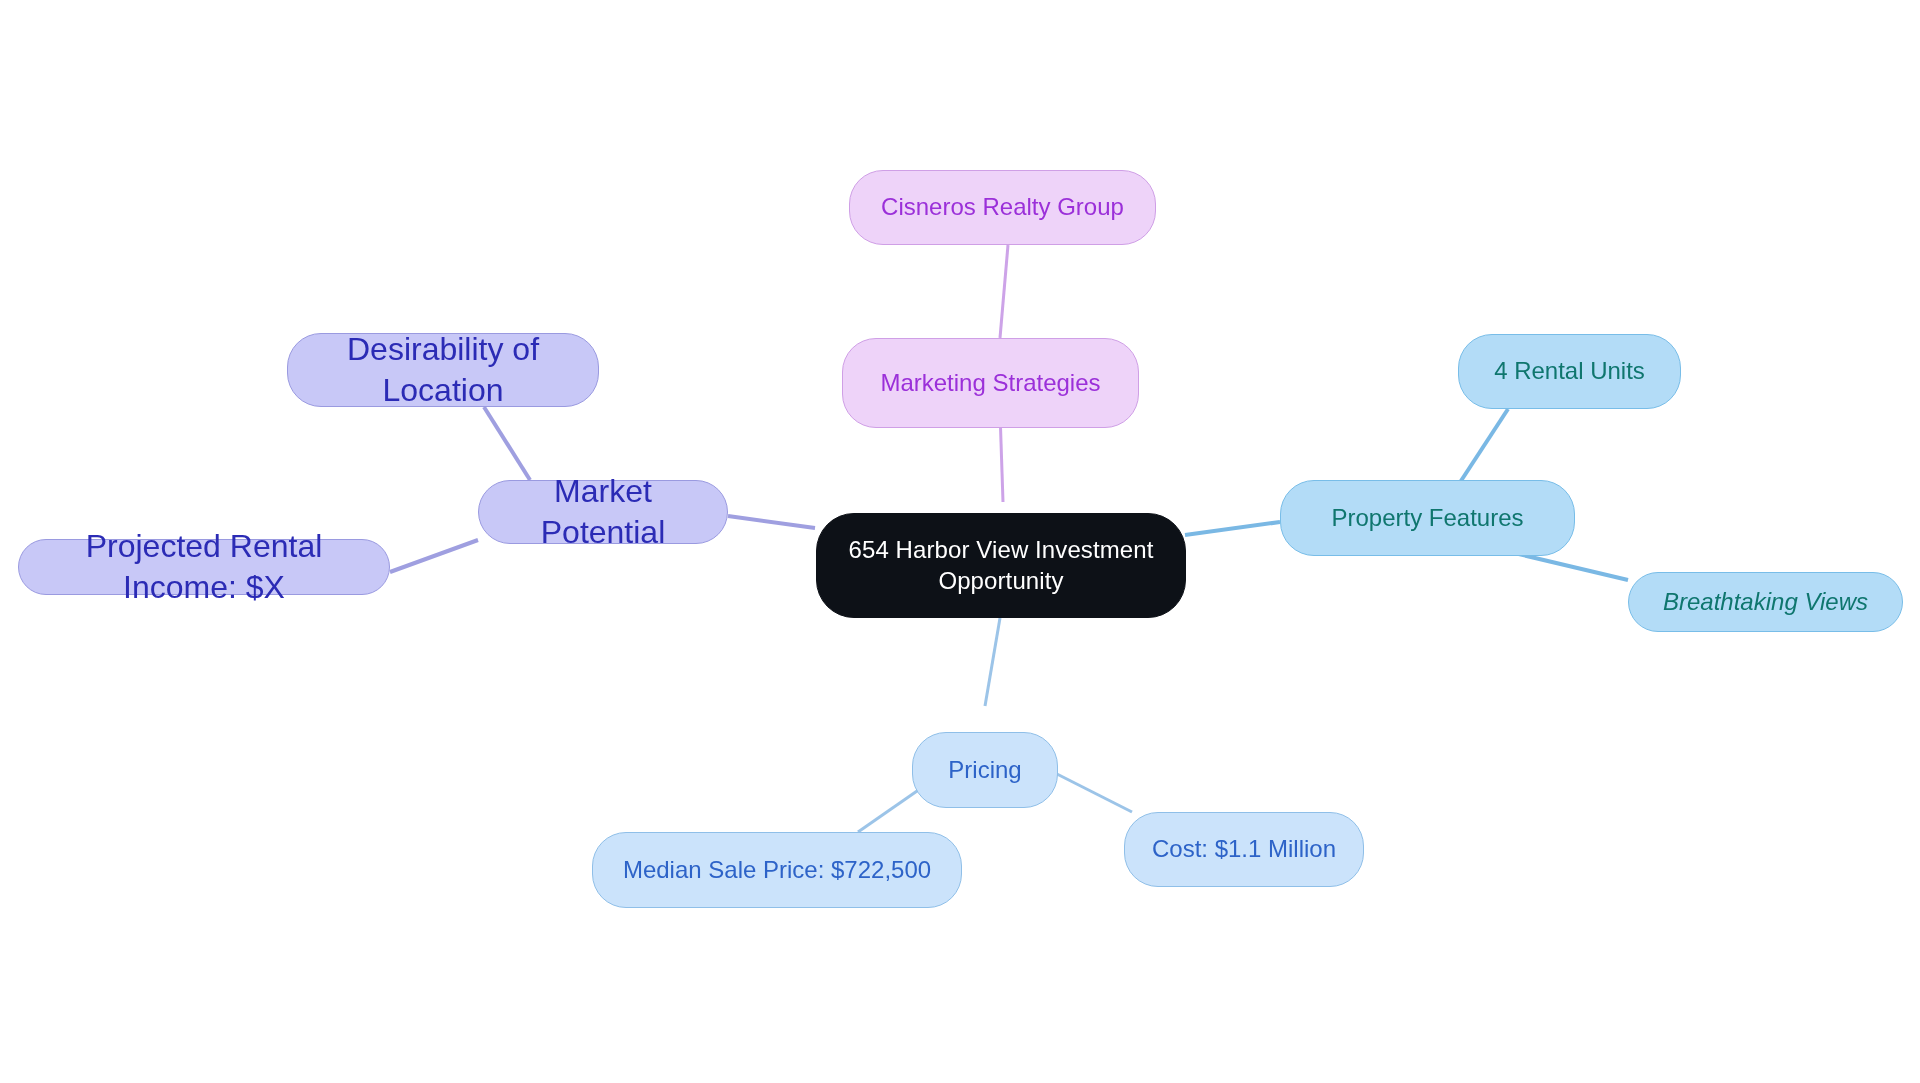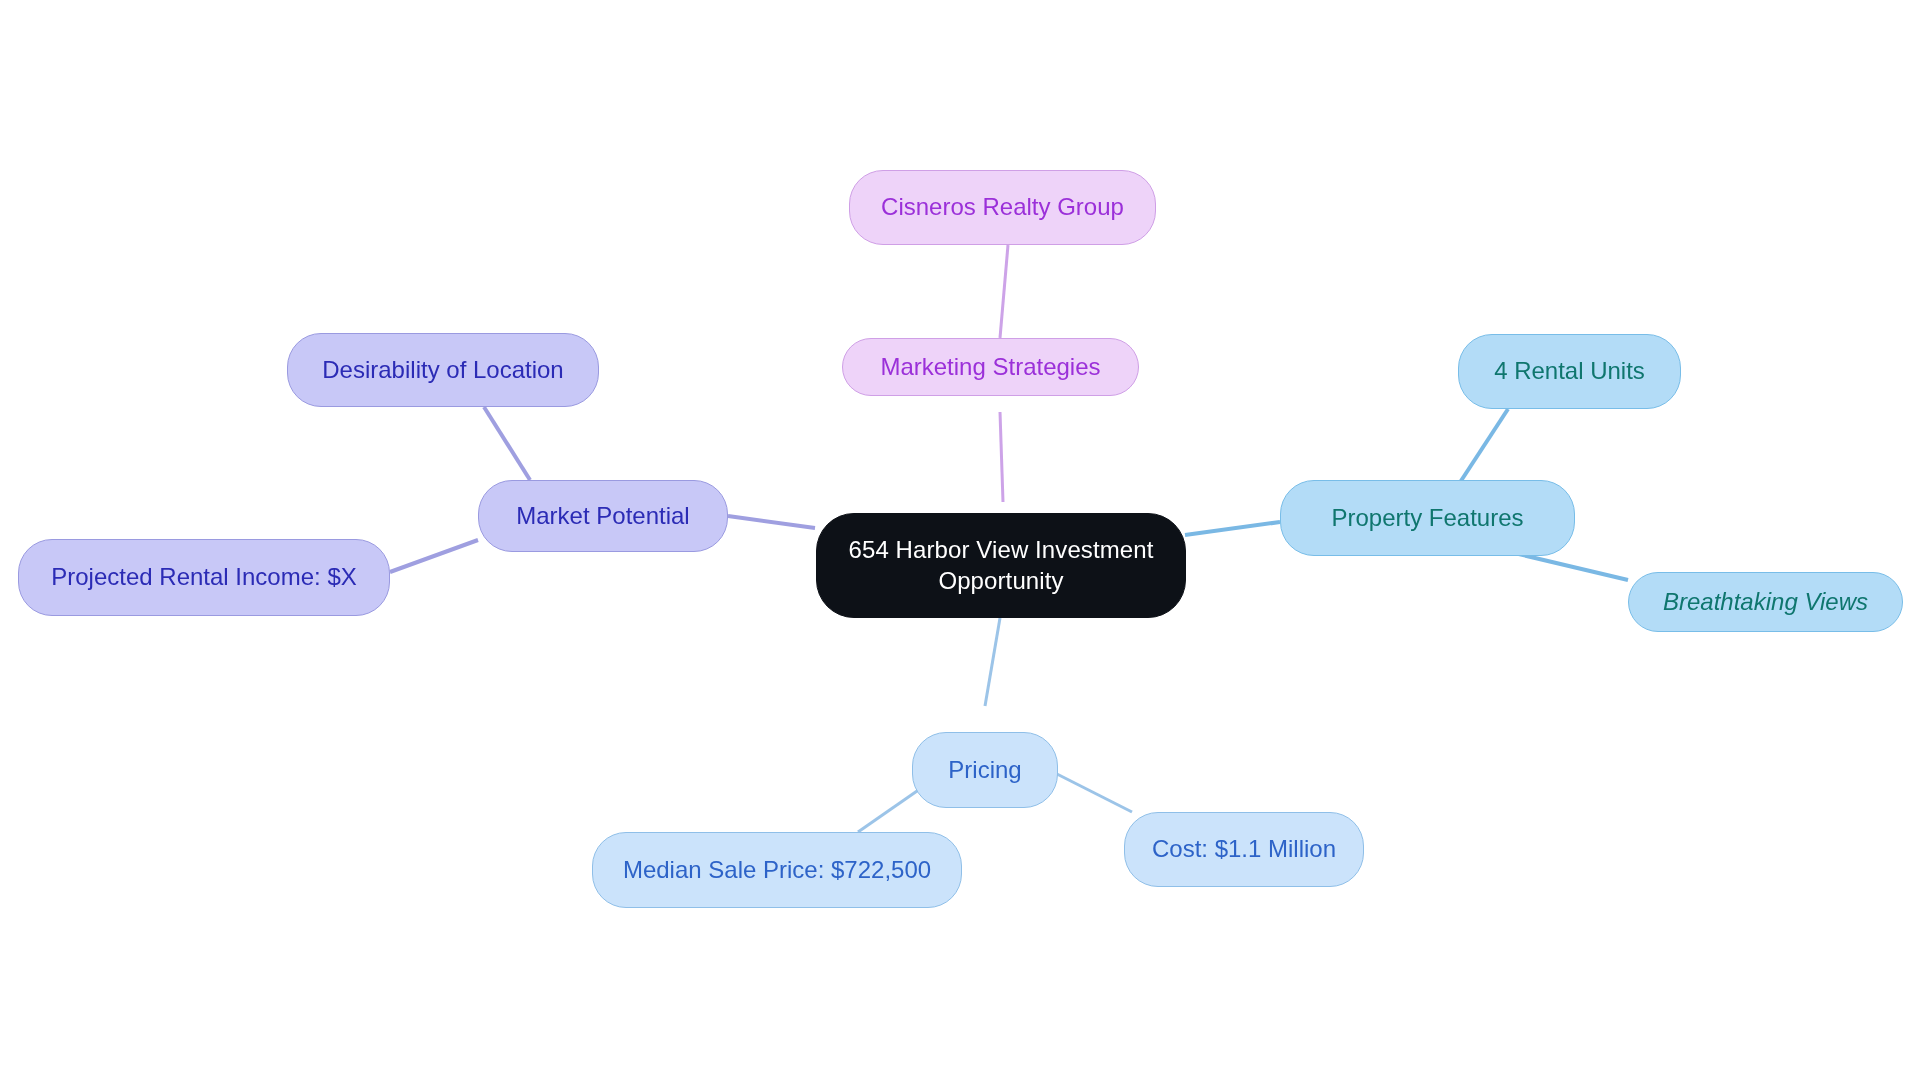--- a/index.html
+++ b/index.html
@@ -56,21 +56,21 @@
     border-color: #cf9fe6;
     color: #9b30d9;
     font-size: 24px;
   }
 
   
   .node.periwinkle {
     background: #c8c8f7;
     border-color: #9a9ae0;
     color: #2b2bb5;
-    font-size: 24px;
+    font-size: 32px;
   }
 
   
   .node.sky {
     background: #b3dcf7;
     border-color: #78bde8;
     color: #0f766e;
     font-size: 24px;
   }
 
@@ -108,29 +108,29 @@
     <path d="M 1000 618 L 985 706" fill="none" stroke="#9cc4e8" stroke-width="3"></path>
 
     <path d="M 930 782 L 858 832" fill="none" stroke="#9cc4e8" stroke-width="3"></path>
 
     <path d="M 1053 772 L 1132 812" fill="none" stroke="#9cc4e8" stroke-width="3"></path>
   </svg>
 
   <div class="node root" style="left:816px; top:500px; width:370px; height:105px;margin-top:13px;">654 Harbor View Investment
 Opportunity</div>
 
-  <div class="node magenta" style="left:842px; top:338px; width:297px; height:58px;">Marketing Strategies</div>
+  <div class="node magenta" style="left:842px; top:338px; width:297px; height:90px;">Marketing Strategies</div>
 
   <div class="node magenta" style="left:849px; top:170px; width:307px; height:75px;">Cisneros Realty Group</div>
 
-  <div class="node periwinkle" style="left:478px; top:480px; width:250px; height:72px;">Market Potential</div>
+  <div class="node periwinkle" style="left:478px; top:480px; width:250px; height:64px;">Market Potential</div>
 
   <div class="node periwinkle" style="left:287px; top:333px; width:312px; height:74px;">Desirability of Location</div>
 
-  <div class="node periwinkle" style="left:18px; top:539px; width:372px; height:77px;">Projected Rental Income: $X</div>
+  <div class="node periwinkle" style="left:18px; top:539px; width:372px; height:56px;">Projected Rental Income: $X</div>
 
   <div class="node sky" style="left:1280px; top:480px; width:295px; height:76px;">Property Features</div>
 
   <div class="node sky" style="left:1458px; top:334px; width:223px; height:75px;">4 Rental Units</div>
 
   <div class="node sky" style="left:1628px; top:572px; width:275px; height:60px;font-style:italic;">Breathtaking Views</div>
 
   <div class="node pale" style="left:912px; top:732px; width:146px; height:76px;">Pricing</div>
 
   <div class="node pale" style="left:592px; top:832px; width:370px; height:76px;text-align:center;">Median Sale Price: $722,500</div>

